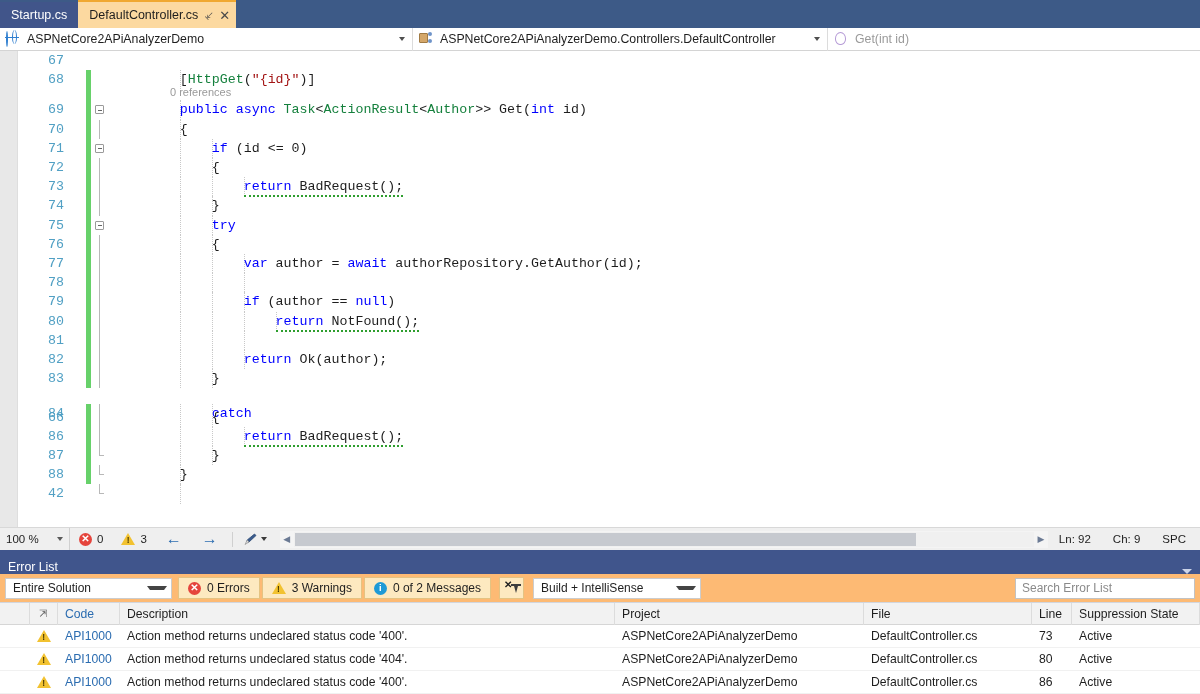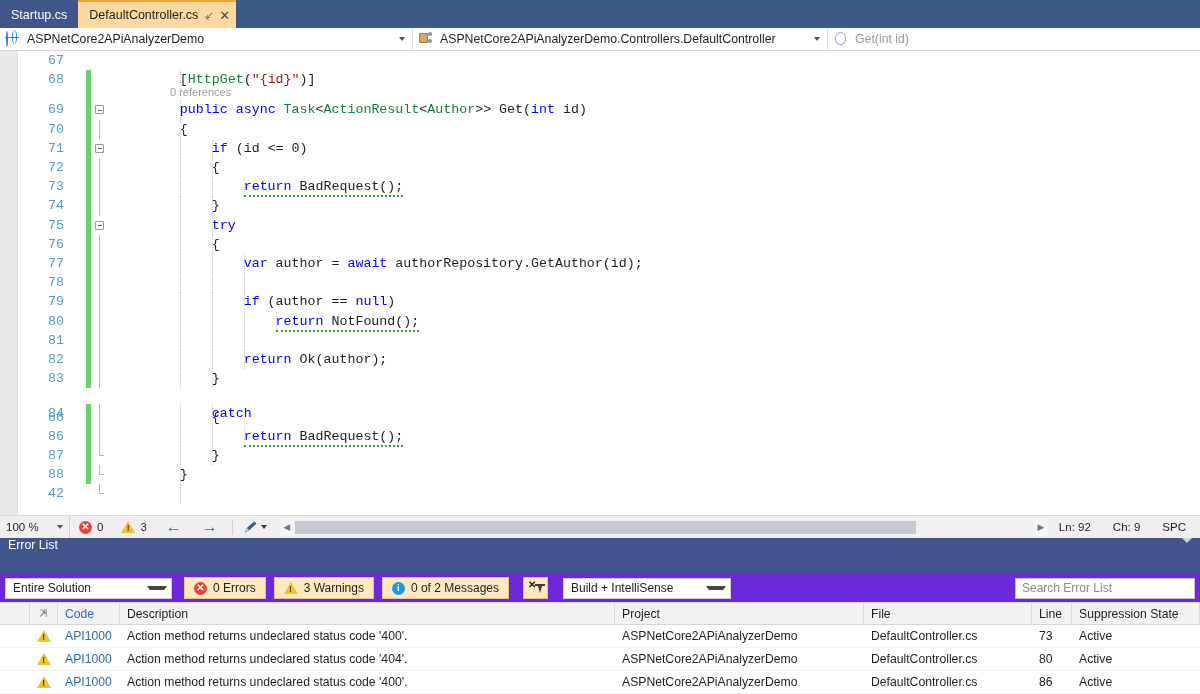--- a/index.html
+++ b/index.html
@@ -181,32 +181,32 @@
     display: flex; align-items: center; background: #f4f4f4;
   }
   .sarrow { width: 14px; text-align:center; color:#6b7a94; font-size: 9px; cursor:pointer; }
   .strack { flex:1; height: 15px; background: #f0f0f0; position: relative; }
   .sthumb { position:absolute; left: 1px; top:1px; height: 13px; width: 84%; background: #c6c9cf; }
   .posinfo { display:flex; align-items:flex-start; gap: 22px; padding: 0 14px 0 8px; white-space: nowrap; }
 
   
   .errlistwrap { flex: 0 0 auto; display: flex; flex-direction: column; }
   .elTitle {
-    height: 36px; background: #40558c; color: #ffffff;
-    display: flex; align-items: flex-start; padding: 0 8px;
+    height: 24px; background: #40558c; color: #ffffff;
+    display: flex; align-items: flex-end; padding: 0 8px;
     font-size: 12.3px;
   }
   .elTitle .elcaret {
     margin-left: auto; width:0;height:0;
     border-left:5px solid transparent;border-right:5px solid transparent;
     border-top:5px solid #ccd4e8; cursor: pointer;
   }
   .elToolbar {
-    height: 29px; background: #6d28d9; display: flex; align-items: center;
-    padding: 0 5px; gap: 6px; border-bottom: 1px solid #d2d6de;
+    height: 29px; background: #fdba74; display: flex; align-items: center;
+    padding: 0 5px; gap: 0px; border-bottom: 1px solid #d2d6de;
   }
   .combo {
     height: 21px; background: #ffffff; border: 1px solid #ccc;
     display: flex; align-items: center; padding: 0 4px 0 7px;
     font-size: 12px; cursor: pointer; margin-right: 6px;
   }
   .combo .ccaret {
     margin-left: auto; padding-left: 14px;
     width:0;height:0;border-left:3px solid transparent;border-right:3px solid transparent;
     border-top:4px solid #444;

